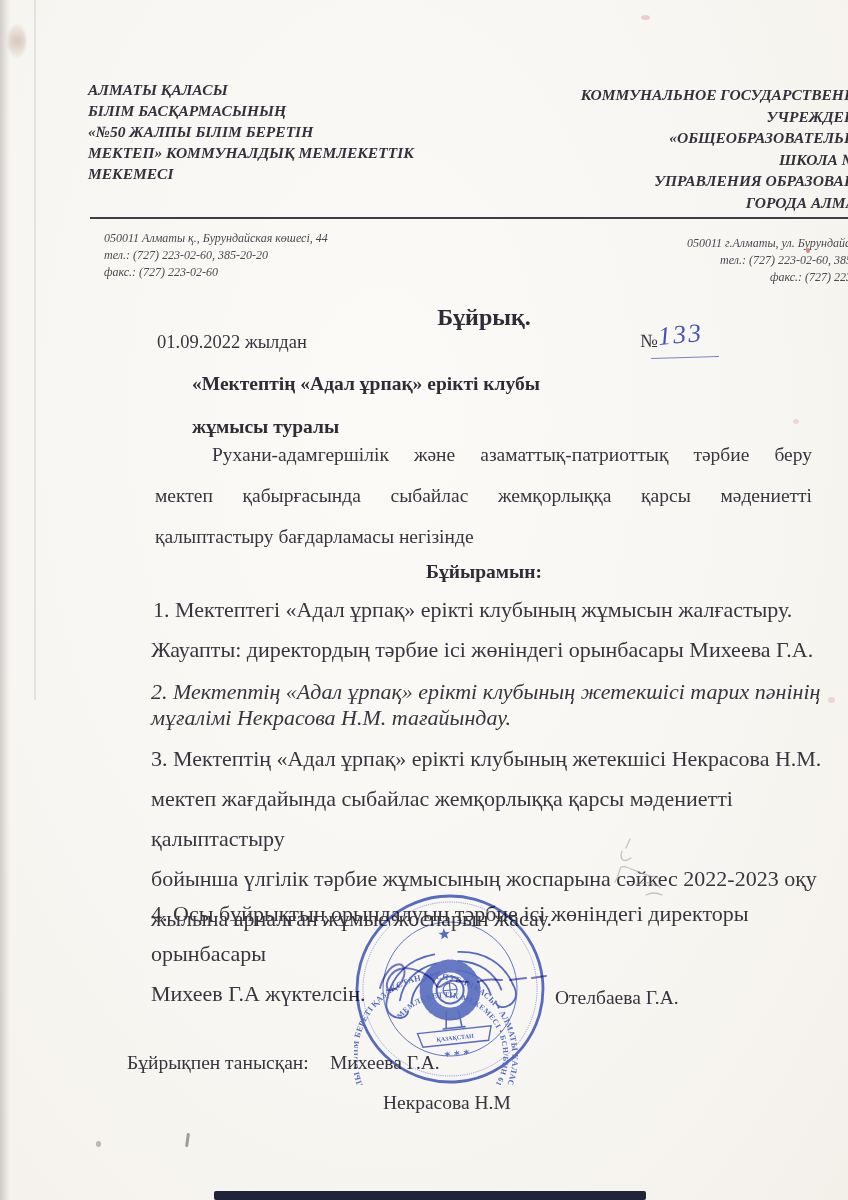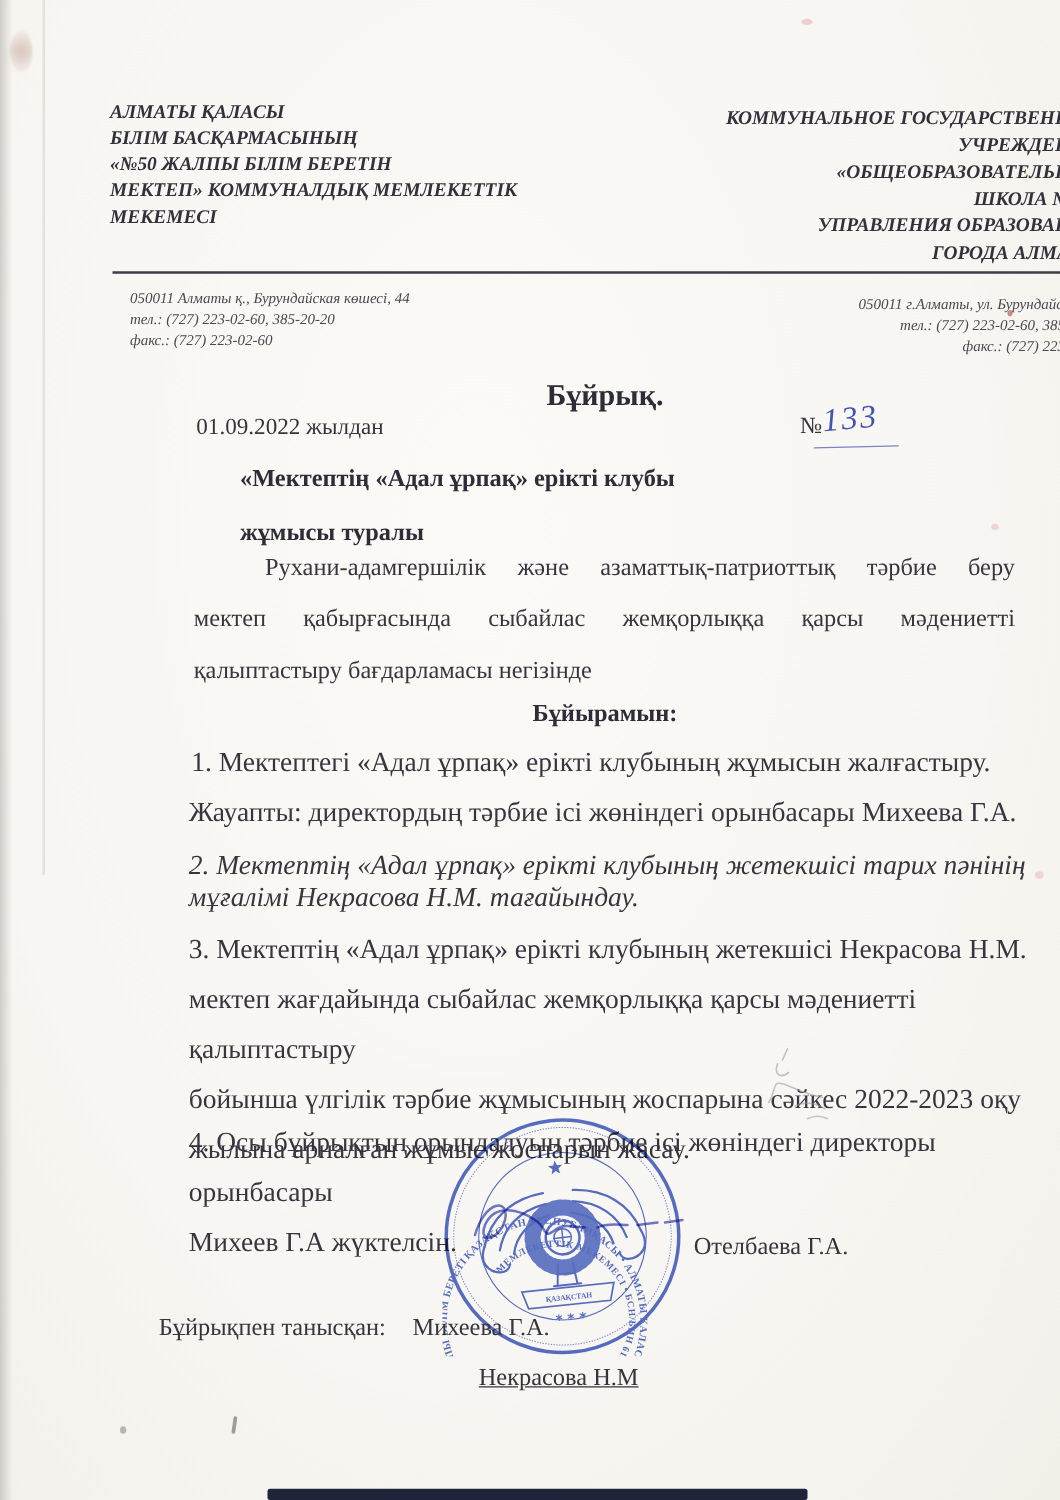--- a/index.html
+++ b/index.html
@@ -35,21 +35,21 @@
   .item{font-size:22px;color:#38353e;white-space:pre-line;}
   .item1{left:153px;top:597px;}
   .resp{left:151px;top:637px;}
   .item2{left:151px;top:679px;line-height:26px;font-style:italic;}
   .item3{left:151px;top:739px;line-height:40px;}
   .item4{left:151px;top:894px;line-height:40px;}
   .sig-title{left:150px;top:974px;font-size:19.5px;}
   .sig-name{left:555px;top:974px;font-size:19.5px;margin-top:13px;}
   .ack-label{left:127px;top:1052px;font-size:19.5px;}
   .ack1{left:330px;top:1052px;font-size:19.5px;}
-  .ack2{left:383px;top:1092px;font-size:19.5px;text-decoration:underline;}
+  .ack2{left:383px;top:1092px;font-size:19.5px;}
   
   .stamp{left:354px;top:893px;width:192px;height:192px;mix-blend-mode:multiply;opacity:.92;}
   .sig-scribble{left:350px;top:938px;width:240px;height:70px;mix-blend-mode:multiply;}
   .pencil{left:580px;top:830px;width:130px;height:85px;opacity:.55;}
   
   .edge-left{left:0;top:0;width:10px;height:1200px;background:linear-gradient(to right,rgba(120,115,112,.30),rgba(120,115,112,0));}
   .crease{left:34px;top:0;width:2px;height:700px;background:rgba(100,95,92,.13);}
   .smudge-tl{left:8px;top:24px;width:18px;height:34px;border-radius:50%;background:radial-gradient(circle,rgba(160,110,90,.35),rgba(160,110,90,0));filter:blur(1px);}
   .speck-red{left:806px;top:248px;width:4px;height:5px;border-radius:50%;background:rgba(181,65,58,.6);}
   .speck-pink1{left:641px;top:15px;width:9px;height:5px;border-radius:50%;background:rgba(220,130,150,.35);}

